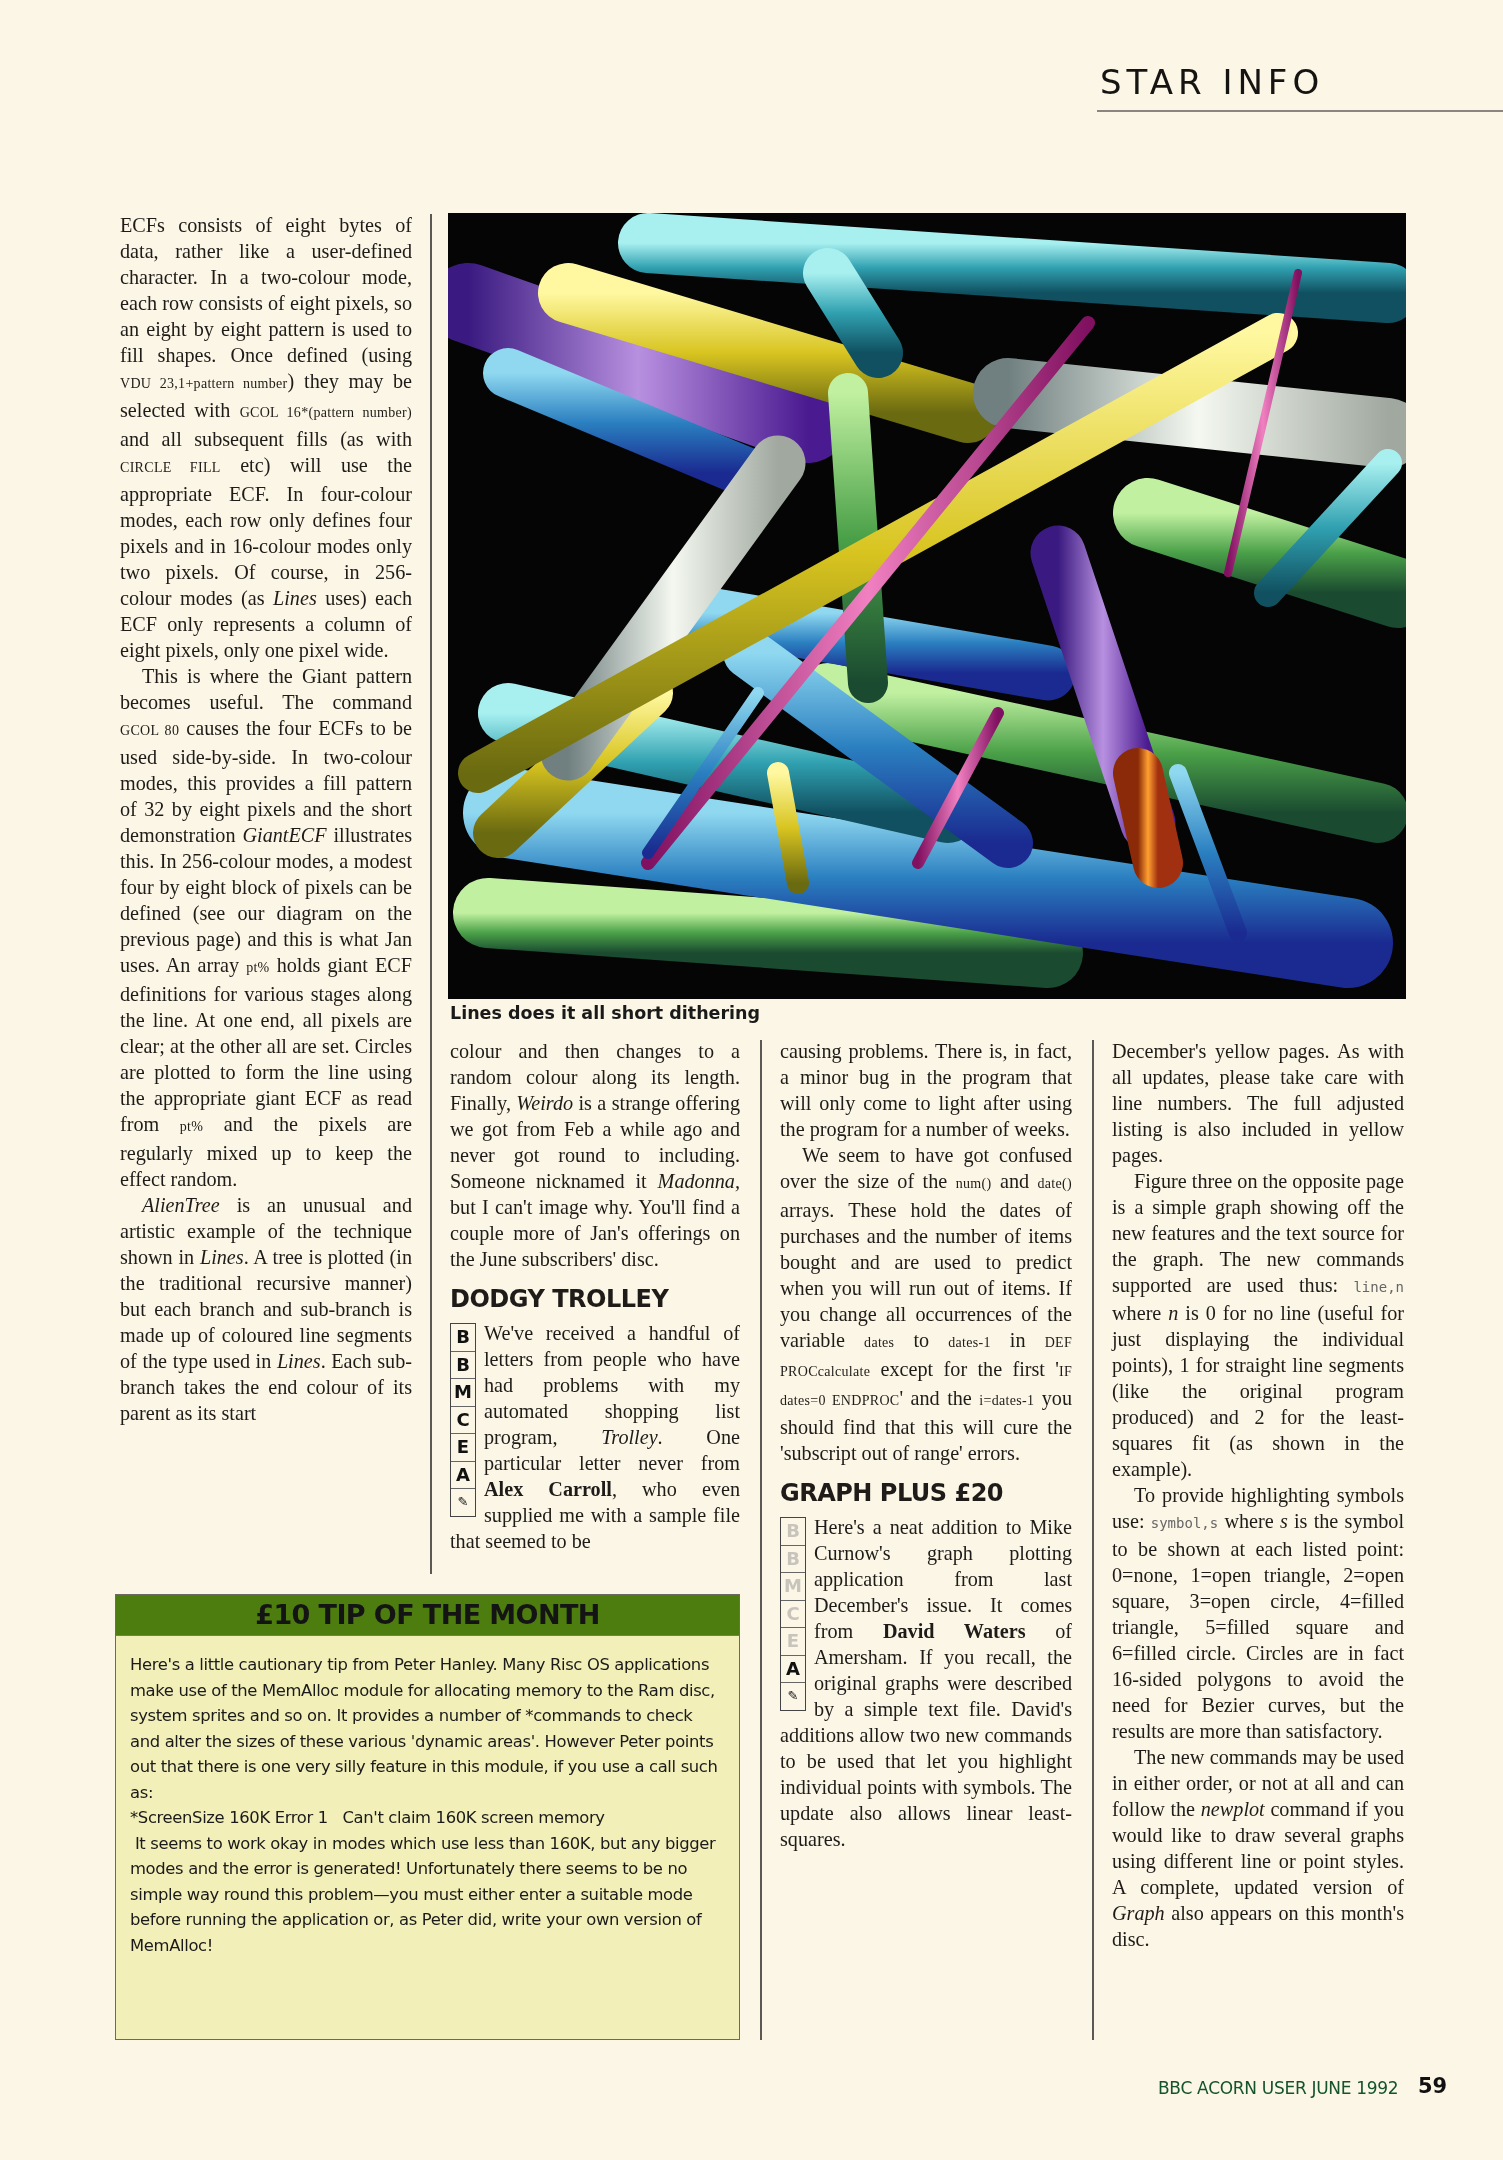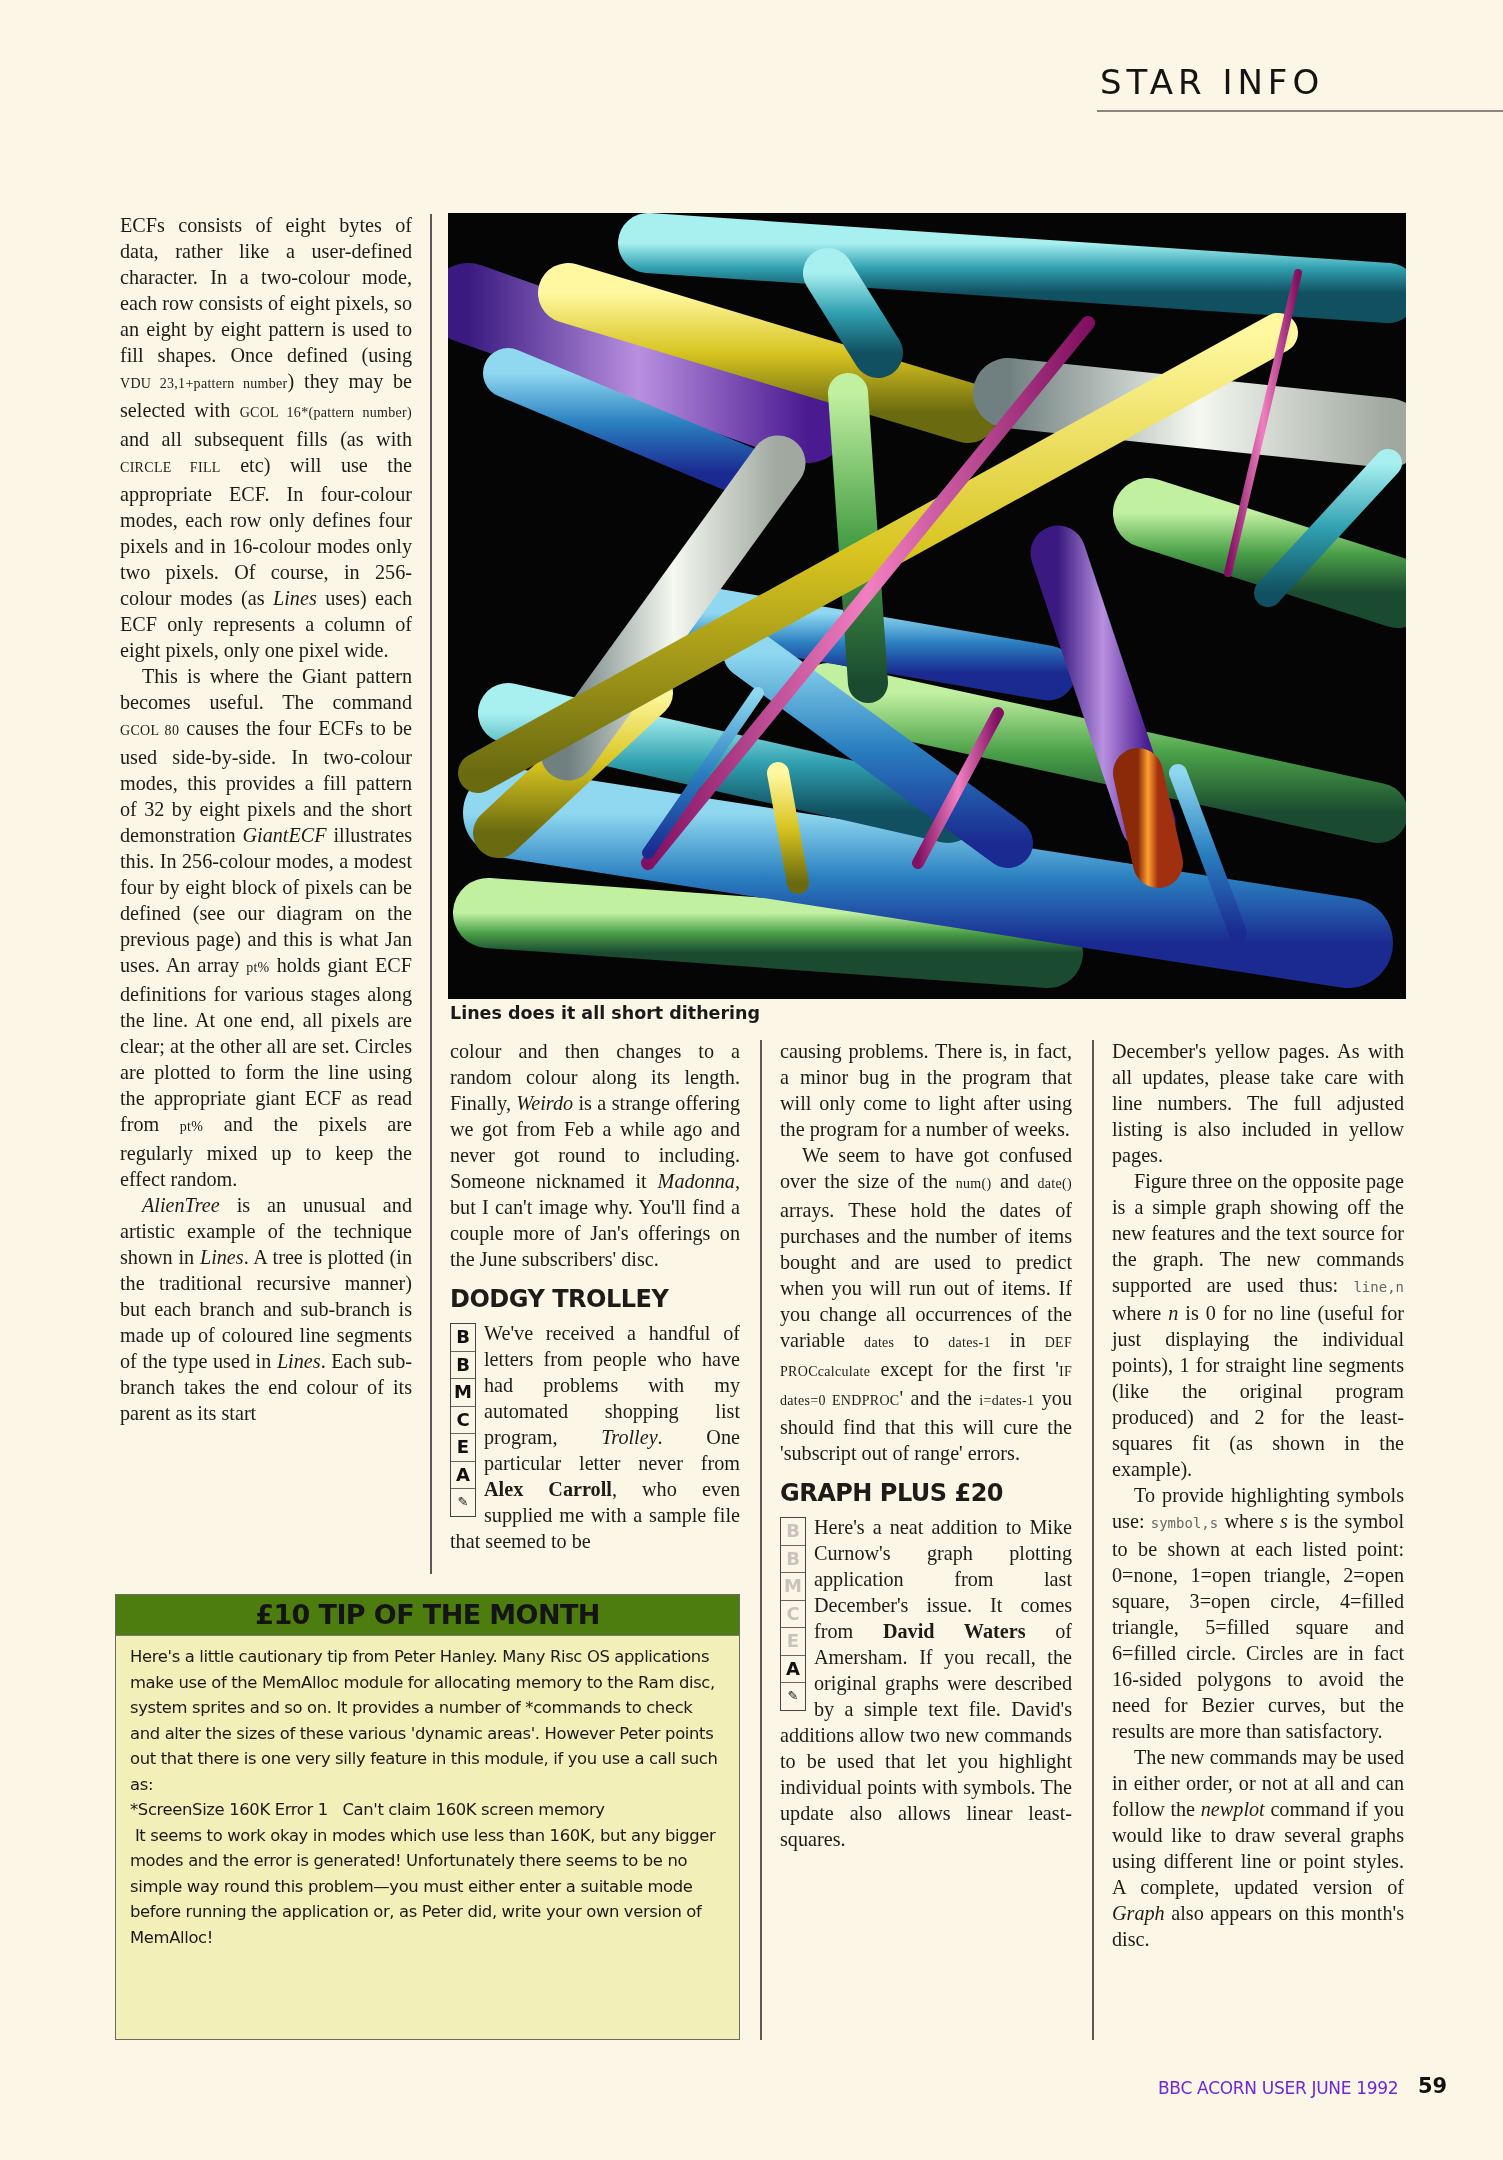--- a/index.html
+++ b/index.html
@@ -53,29 +53,29 @@
   .tip-box {
     position: absolute; left: 115px; top: 1594px; width: 625px; height: 446px;
     border: 1.5px solid #6d6a64; background: #f2efb8; box-sizing: border-box;
   }
   .tip-head {
     height: 40px; background: #4d7c0f; border-bottom: 1.5px solid #7b7873;
     font-family: "DejaVu Sans", sans-serif; font-weight: 700; font-size: 27px;
     text-align: center; line-height: 40px; color: #141414; letter-spacing: -0.6px;
   }
   .tip-body {
-    padding: 8px 14px 0 14px; font-family: "DejaVu Sans", sans-serif; font-size: 16.4px;
+    padding: 16px 14px 0 14px; font-family: "DejaVu Sans", sans-serif; font-size: 16.4px;
     line-height: 25.5px; color: #1a1a1a; letter-spacing: -0.35px;
   }
   .tip-body p { margin: 0; }
   .tip-body p.indent { text-indent: 14px; }
 
   .footer-text {
     position: absolute; left: 1158px; top: 2078px;
-    font-family: "DejaVu Sans", sans-serif; font-size: 17px; color: #6d28d9; letter-spacing: -0.3px;
+    font-family: "DejaVu Sans", sans-serif; font-size: 17px; color: #14532d; letter-spacing: -0.3px;
   }
   .page-num {
     position: absolute; left: 1418px; top: 2074px;
     font-family: "DejaVu Sans", sans-serif; font-weight: 700; font-size: 21px; color: #111;
   }
 </style>
 </head>
 <body>
 
 <div class="section-title">STAR INFO</div>

